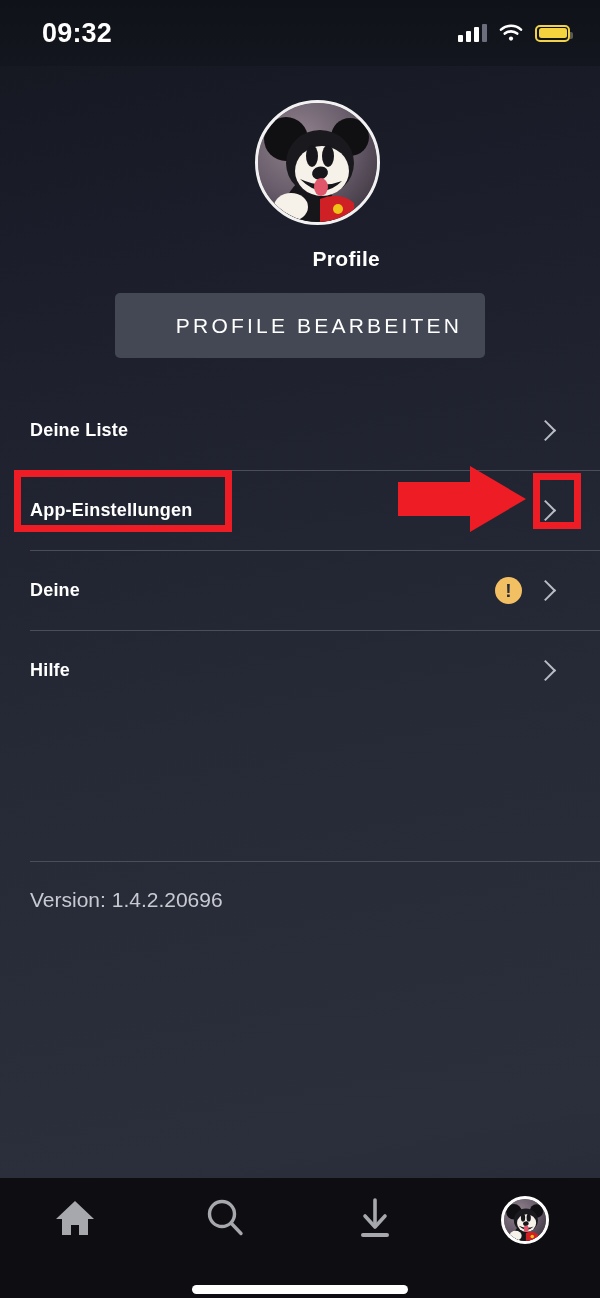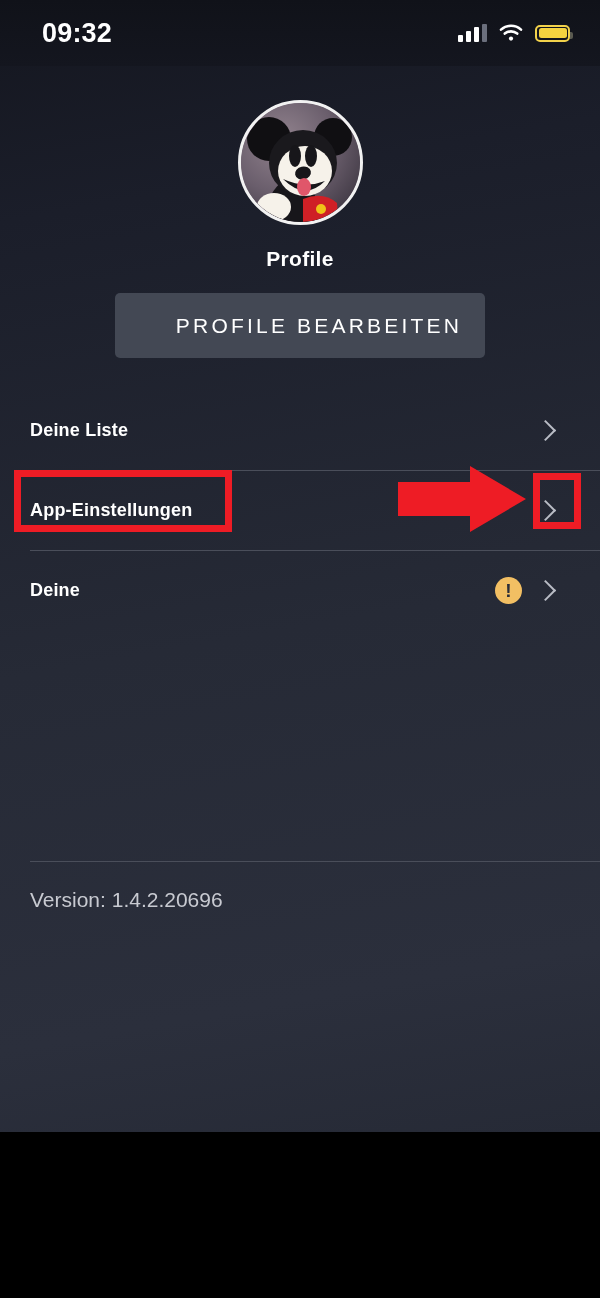--- a/index.html
+++ b/index.html
@@ -7,21 +7,21 @@
     padding: 0;
     background: #000;
   }
   body {
     font-family: "Liberation Sans", sans-serif;
     -webkit-font-smoothing: antialiased;
   }
   #phone {
     position: relative;
     width: 600px;
-    height: 1132px;
+    height: 1298px;
     overflow: hidden;
     background: linear-gradient(170deg, #14161f 0%, #1b1e2a 18%, #262a36 55%, #2b2f3c 85%, #262a36 100%);
   }
 
   
   .statusbar {
     position: absolute;
     top: 0; left: 0; right: 0;
     height: 66px;
     background: linear-gradient(180deg, #101219 0%, #14161f 100%);
@@ -91,21 +91,21 @@
     top: 100px;
     left: 0; right: 0;
     display: flex;
     justify-content: center;
     gap: 35px;
   }
   .profile-cell {
     width: 160px;
     display: flex;
     flex-direction: column;
-    align-items: center;
+    align-items: flex-end;
   }
   .avatar-big {
     width: 125px; height: 125px;
     border-radius: 50%;
     position: relative;
     overflow: hidden;
     box-sizing: border-box;
     border: 3px solid #f2f2f2;
     background: radial-gradient(circle at 35% 35%, #8b7d8d 0%, #6d616f 45%, #423a46 100%);
   }
@@ -385,20 +385,26 @@
 
     <div class="menu-row">
       <span class="menu-label">Deine</span>
       <span class="menu-right">
         <span class="warn-badge">!</span>
         <span class="chev"></span>
       </span>
     </div>
 
 
+    <div class="menu-row">
+      <span class="menu-label">Hilfe</span>
+      <span class="menu-right">
+        <span class="chev"></span>
+      </span>
+    </div>
 
 
   </div>
 
   <div class="version-sep"></div>
   <div class="version">Version: 1.4.2.20696</div>
 
   <div class="anno-box" id="anno-label-box"></div>
   <div class="anno-box" id="anno-chev-box"></div>
   <div class="anno-arrow">

